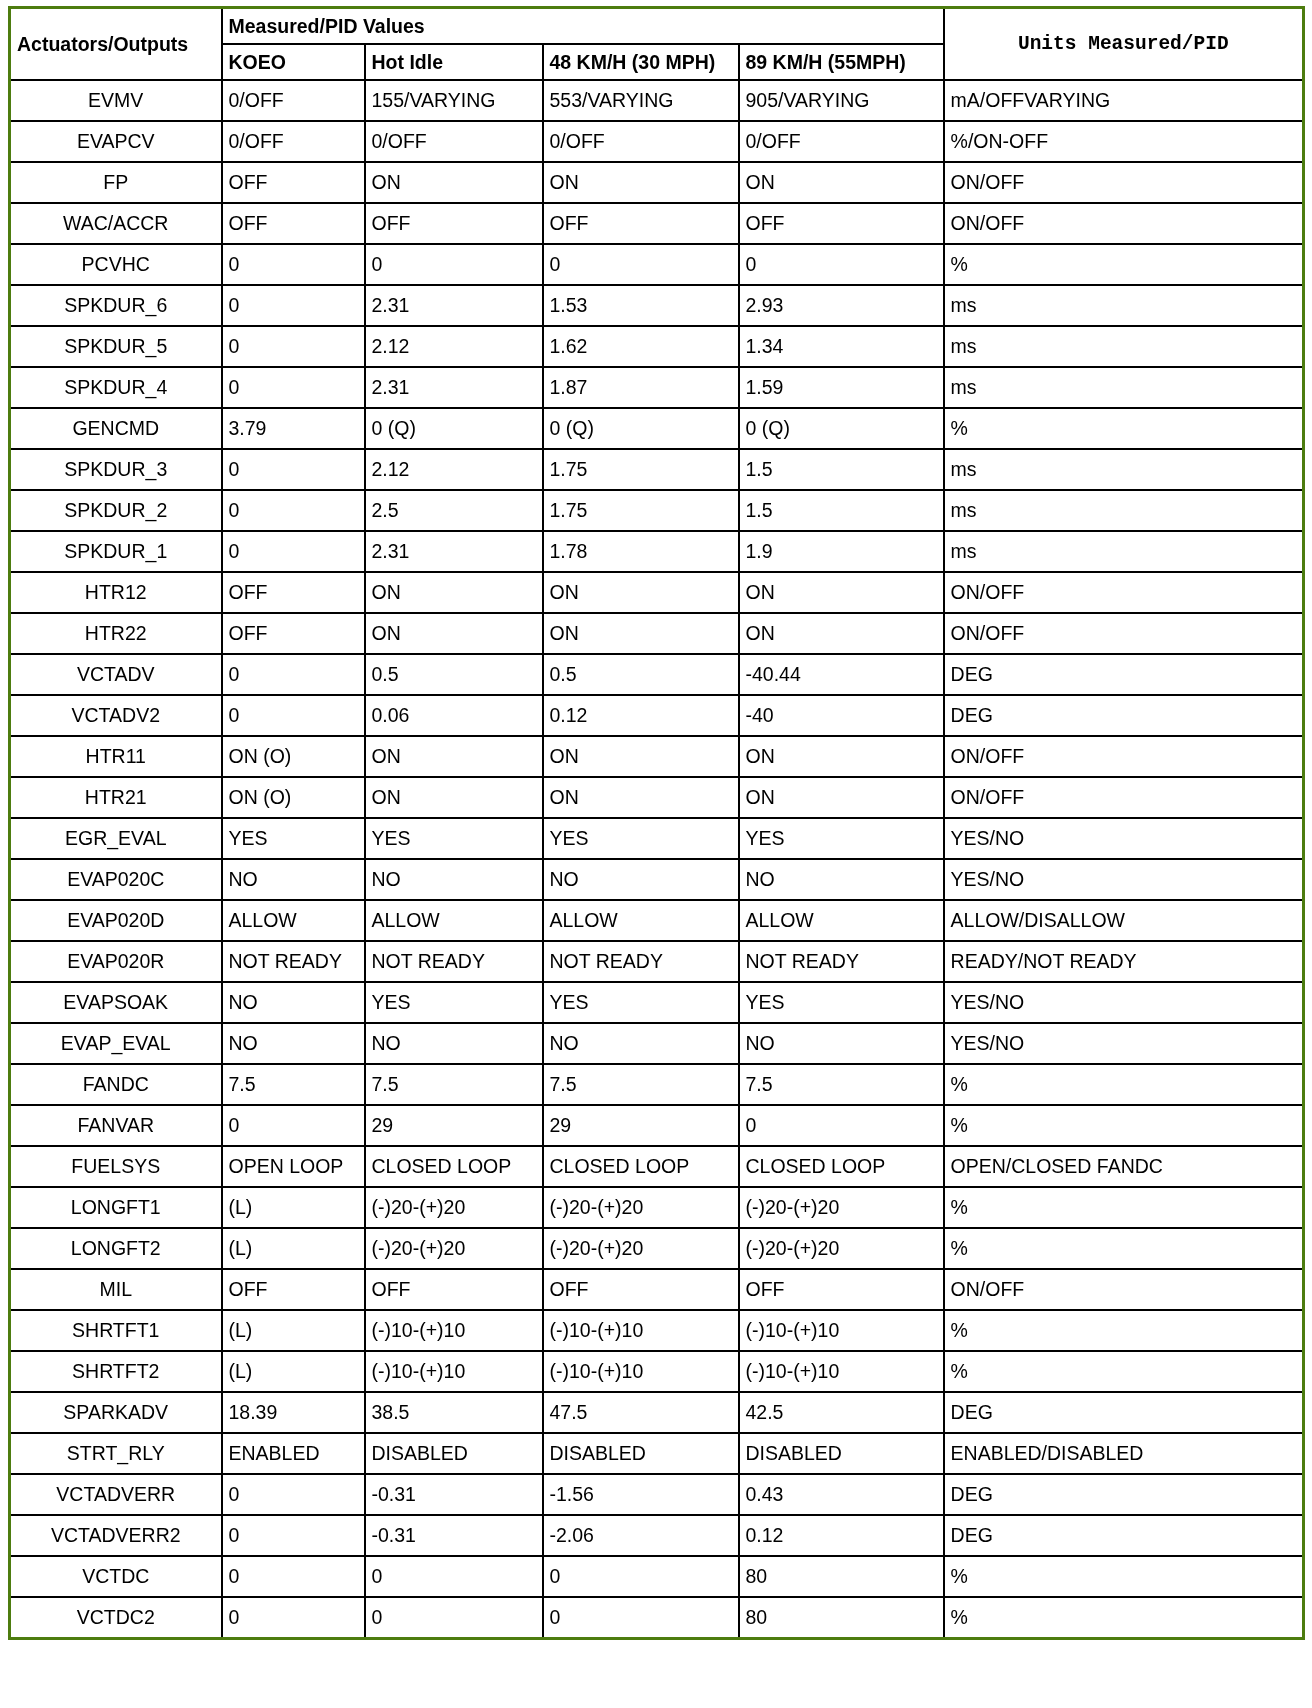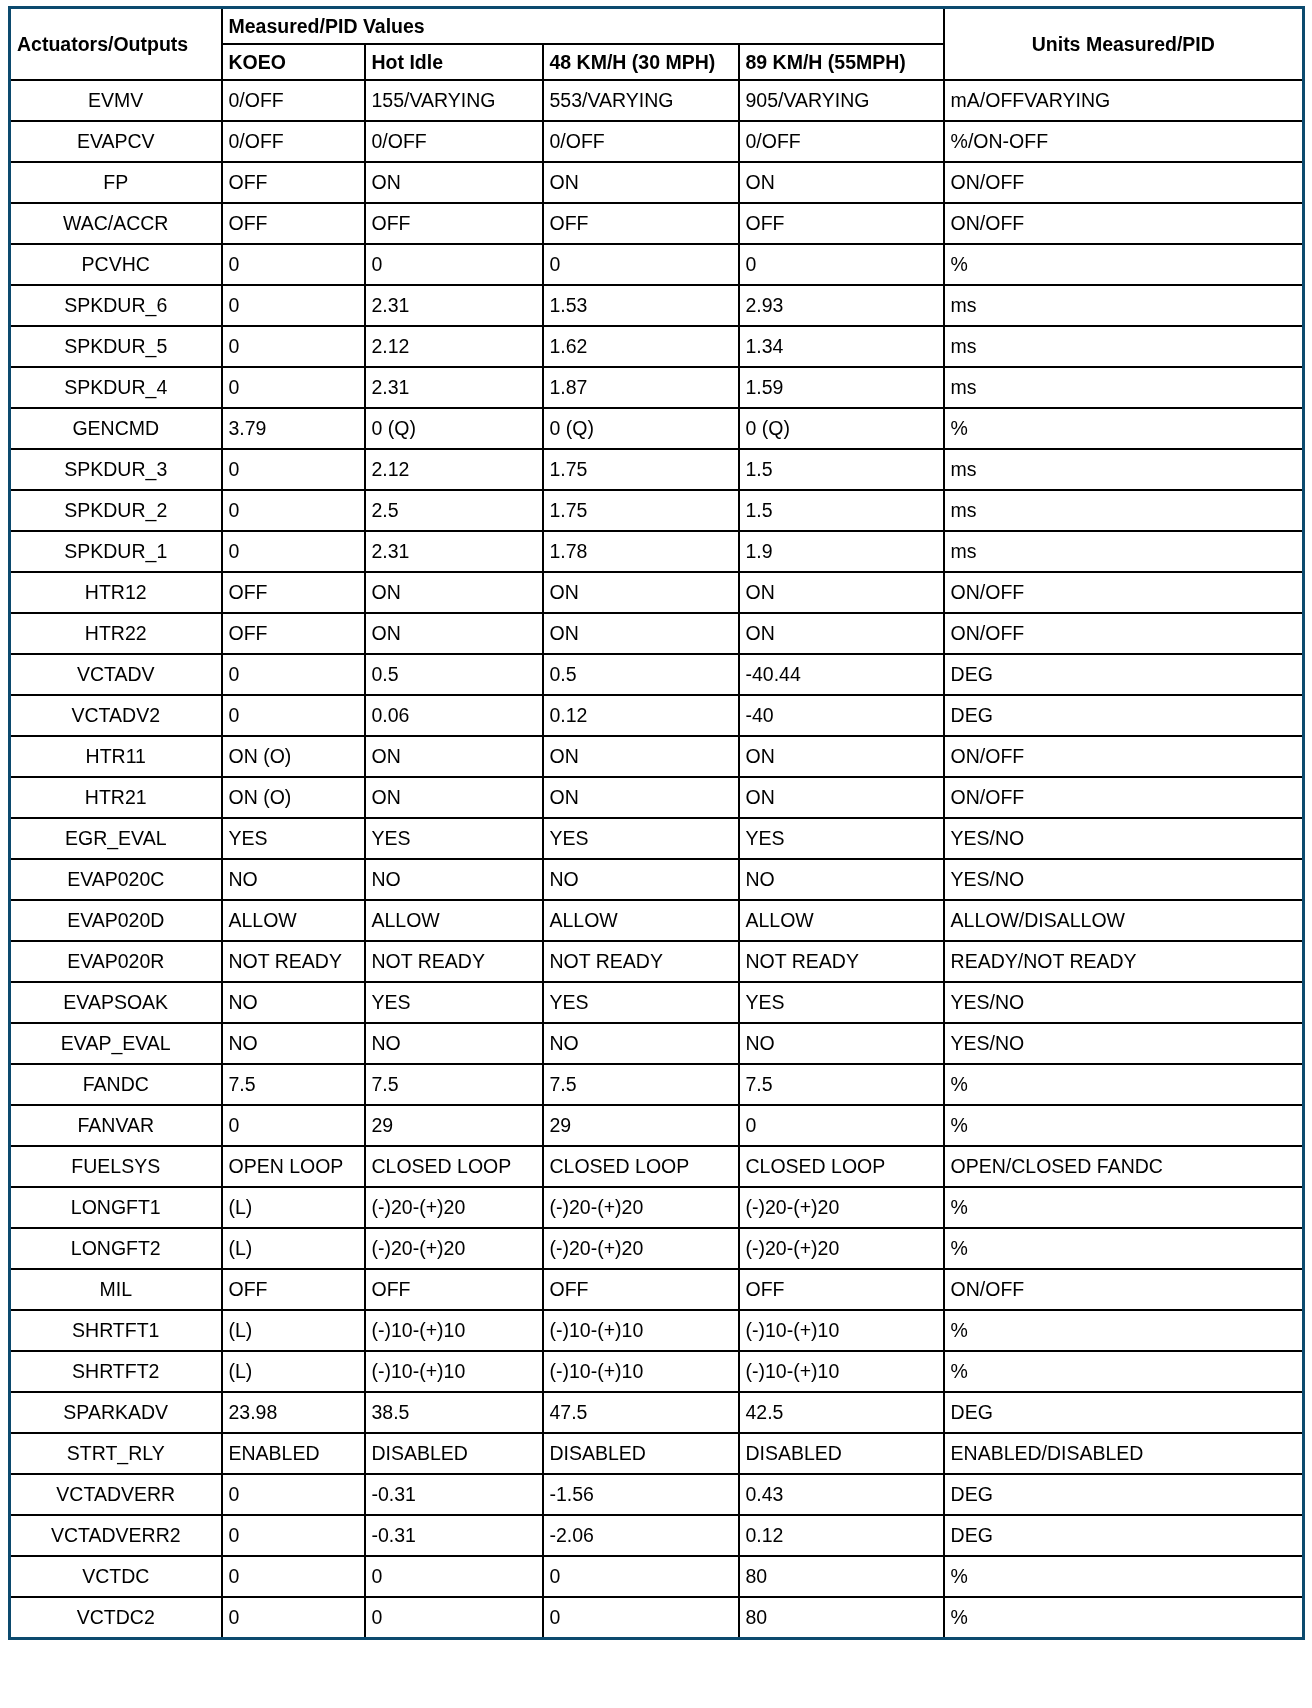--- a/index.html
+++ b/index.html
@@ -14,21 +14,21 @@
     color: #000000;
   }
   .page {
     padding: 6px 8px 0 8px;
     box-sizing: border-box;
   }
   table.pid-table {
     border-collapse: collapse;
     width: 1294px;
     table-layout: fixed;
-    border: 3px solid #0c4a6e;
+    border: 3px solid #4d7c0f;
   }
   table.pid-table th,
   table.pid-table td {
     border: 2px solid #000;
     padding: 0 6px;
     font-size: 19.5px;
     line-height: 1.15;
     vertical-align: middle;
     overflow: hidden;
     white-space: nowrap;
@@ -48,20 +48,21 @@
     height: 34px;
   }
   th.sub {
     height: 34px;
     font-size: 20px;
   }
   th.units {
     text-align: center;
     font-size: 20px;
     vertical-align: middle;
+    font-family: Liberation Mono, monospace;
   }
   tbody td {
     height: 39px;
     text-align: left;
     font-weight: normal;
   }
   td.name {
     text-align: center;
   }
   
@@ -350,21 +351,21 @@
         <tr>
           <td class="name">SHRTFT2</td>
           <td>(L)</td>
           <td>(-)10-(+)10</td>
           <td>(-)10-(+)10</td>
           <td>(-)10-(+)10</td>
           <td>%</td>
         </tr>
         <tr>
           <td class="name">SPARKADV</td>
-          <td>23.98</td>
+          <td>18.39</td>
           <td>38.5</td>
           <td>47.5</td>
           <td>42.5</td>
           <td>DEG</td>
         </tr>
         <tr>
           <td class="name">STRT_RLY</td>
           <td>ENABLED</td>
           <td>DISABLED</td>
           <td>DISABLED</td>

